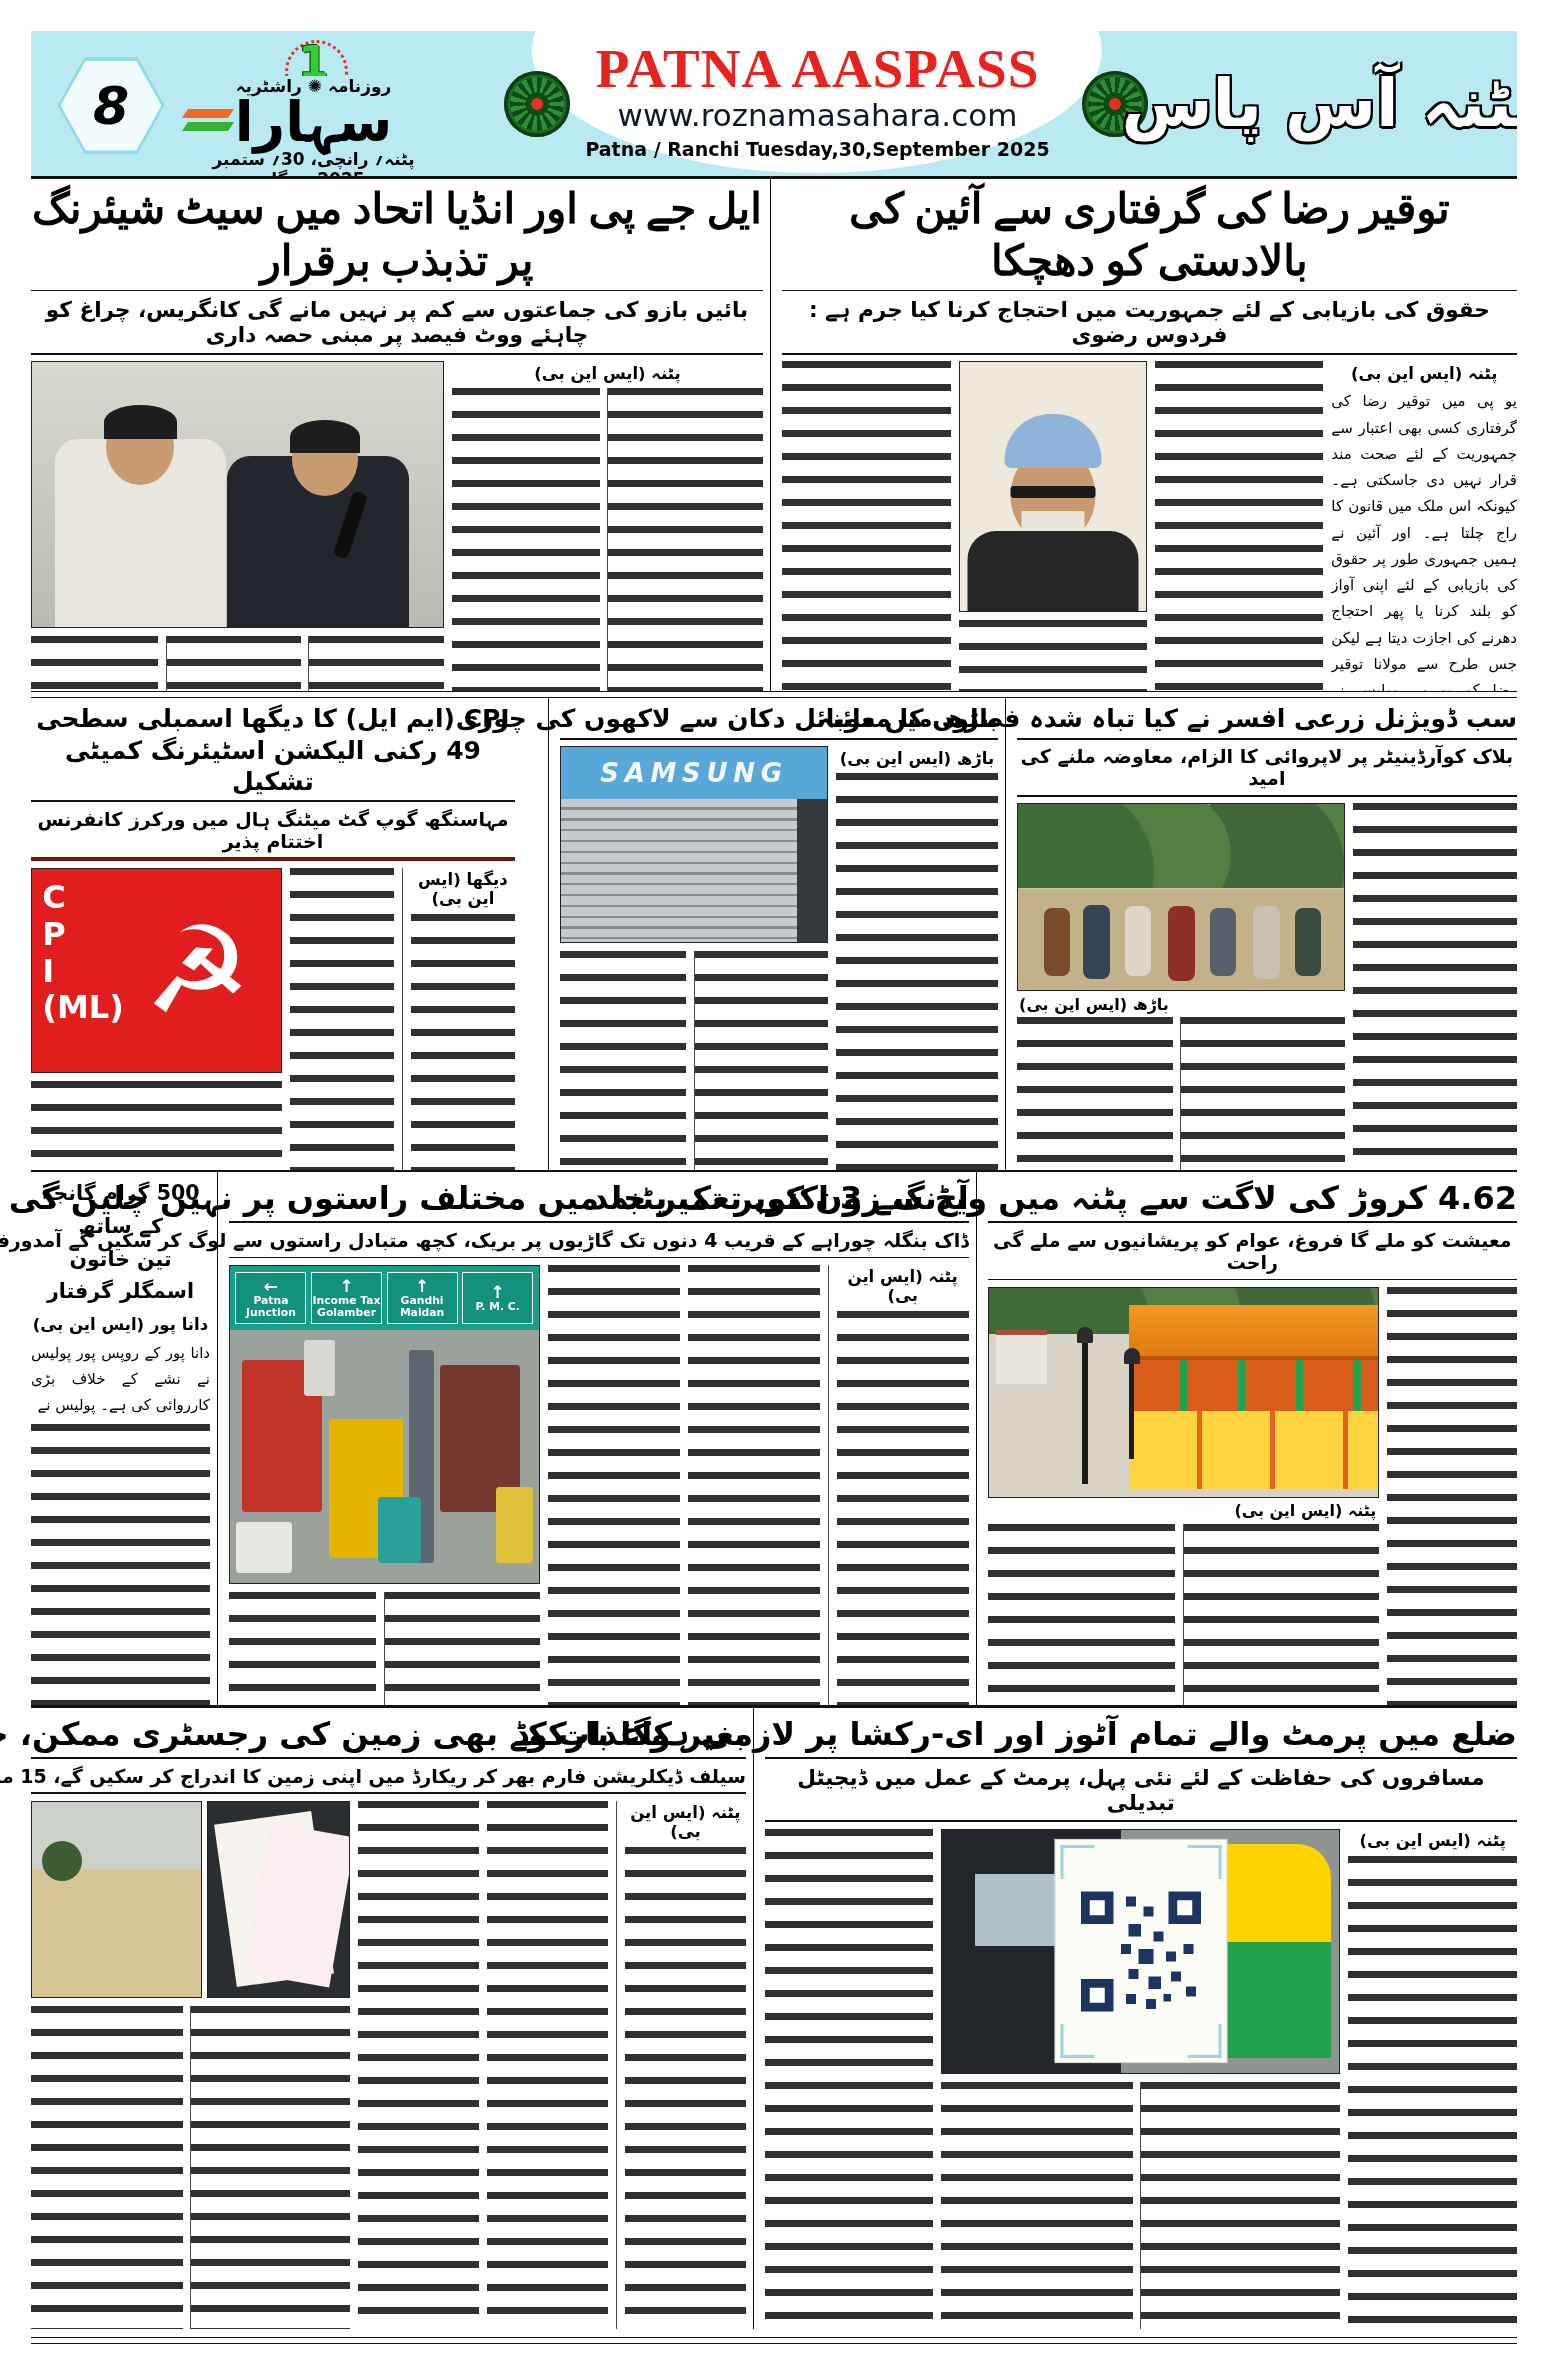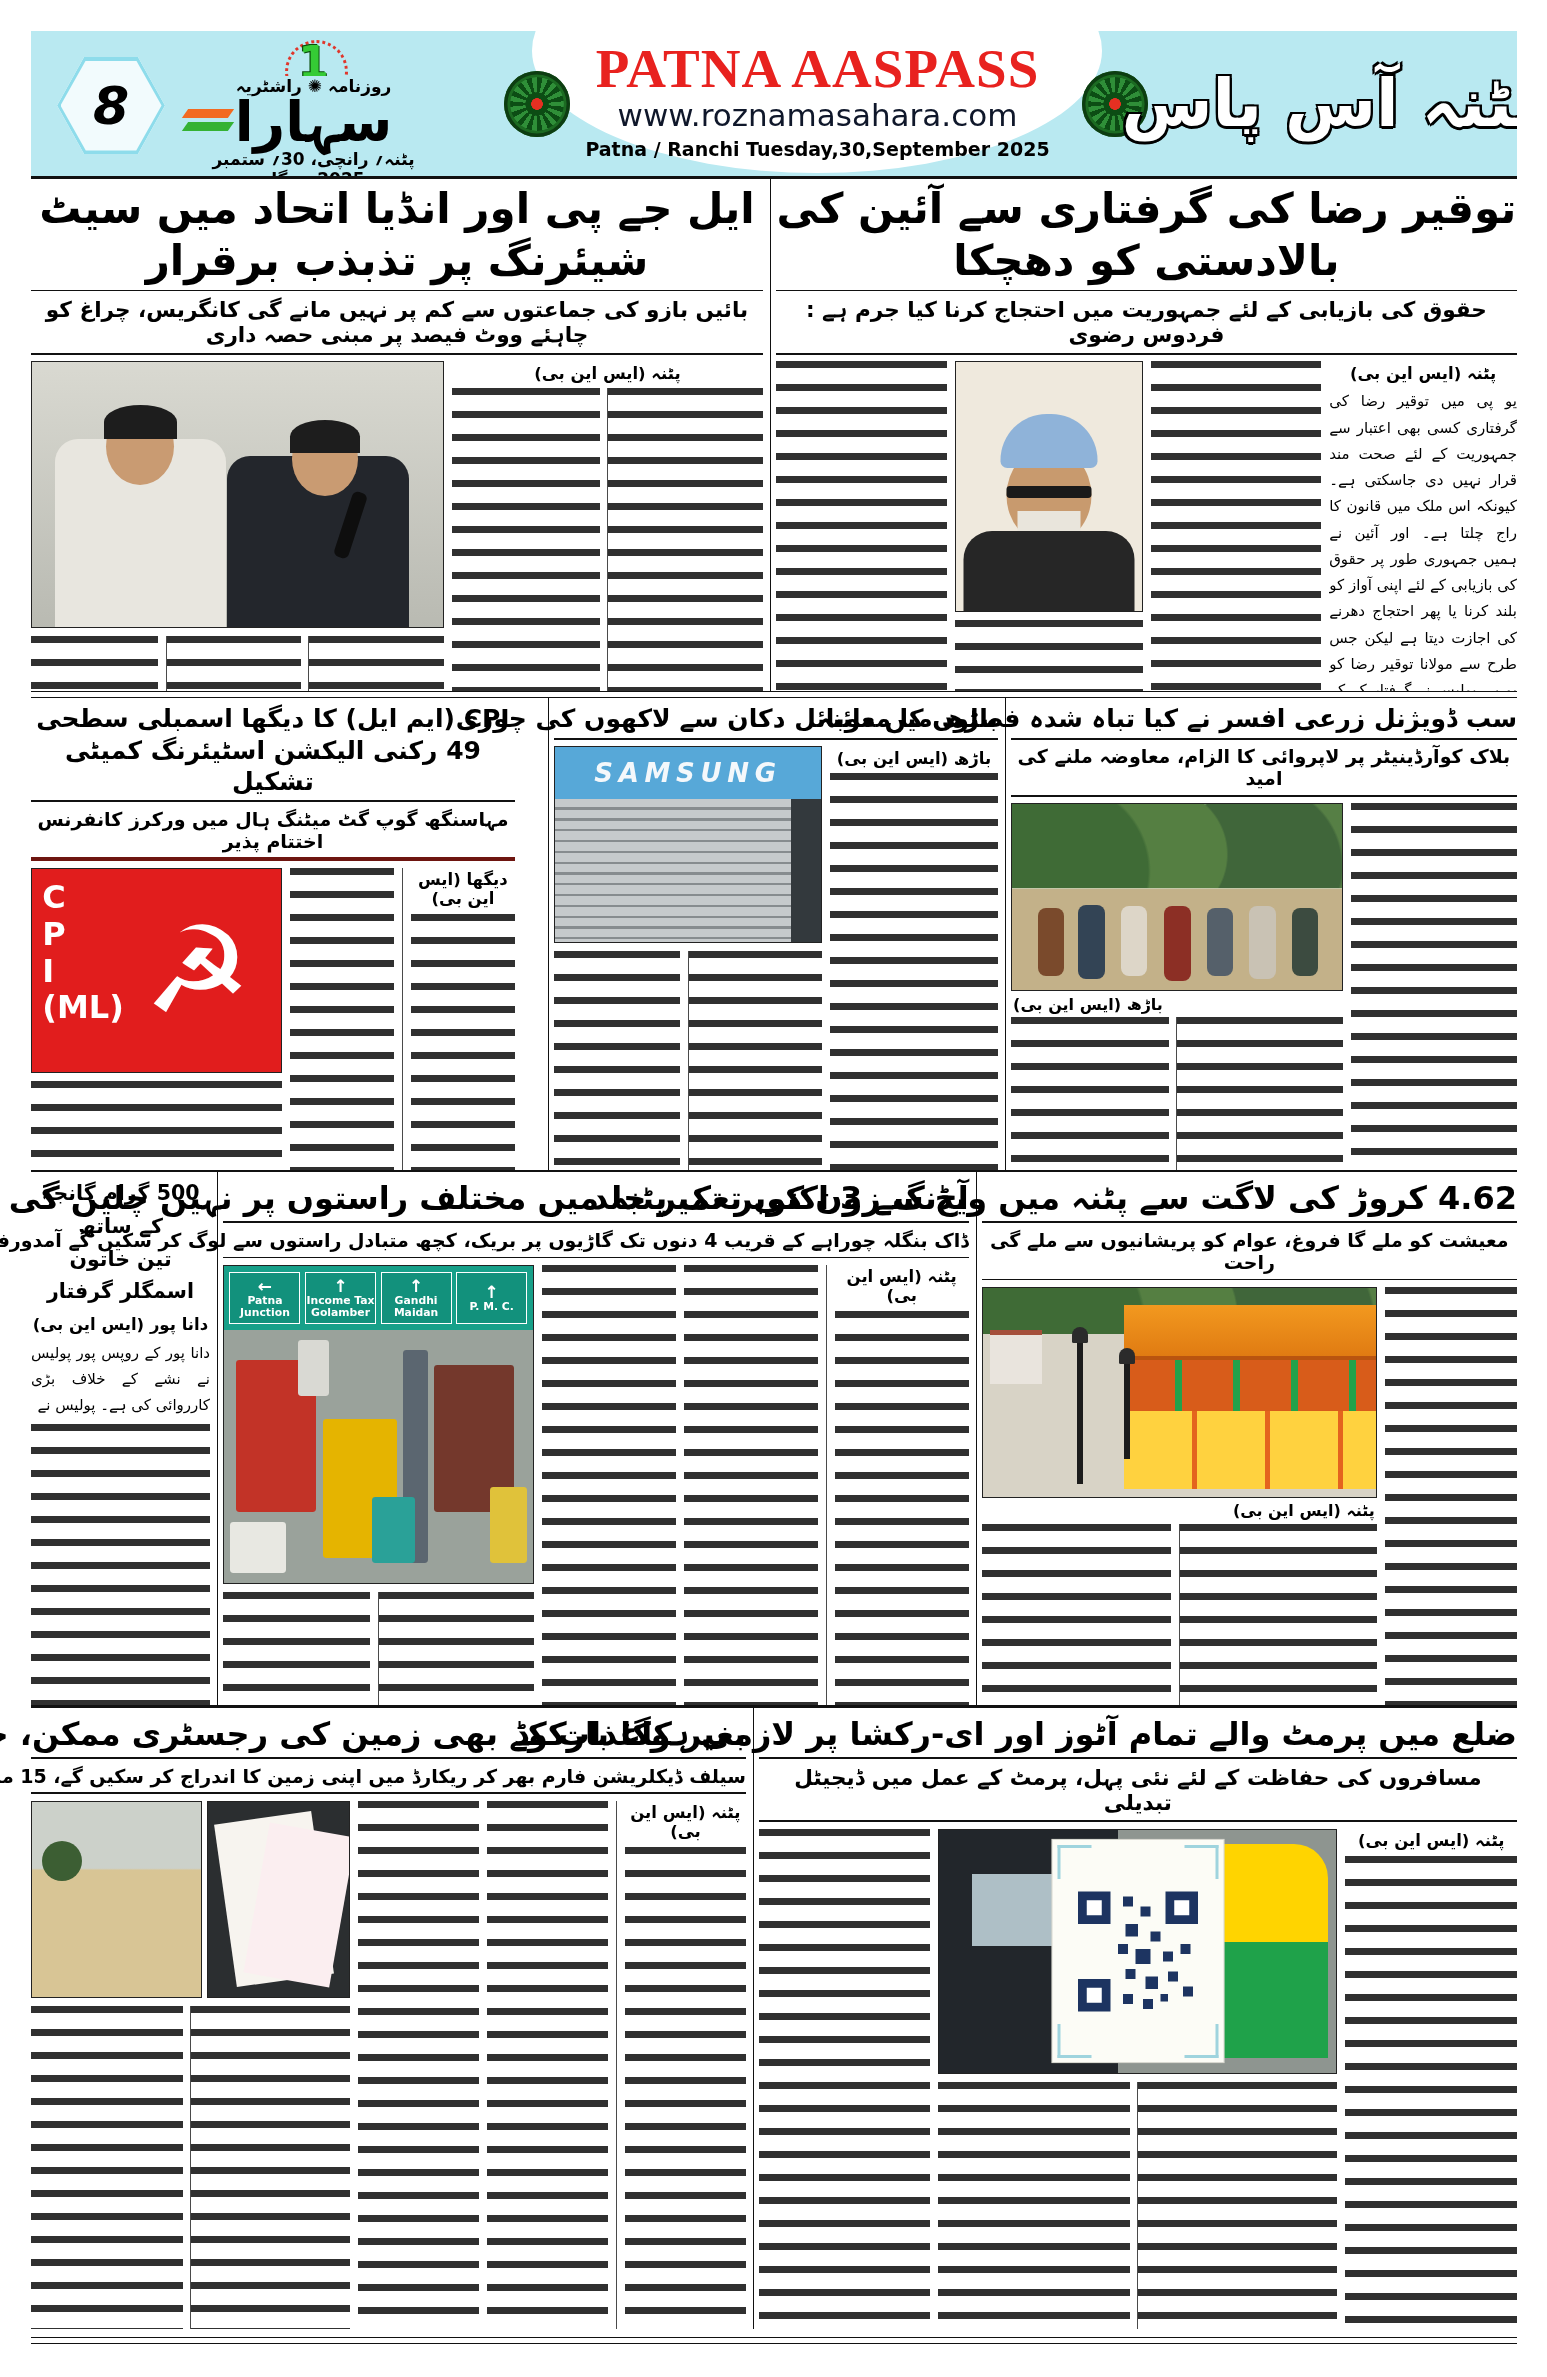--- a/index.html
+++ b/index.html
@@ -51,23 +51,23 @@
   .rosette::after { content:""; position:absolute; inset:5.7px; border-radius:50%;
              background:repeating-conic-gradient(#0c4d14 0 12deg, #2f8f38 12deg 24deg);
              -webkit-mask:radial-gradient(circle, transparent 0 30%, #000 31% 100%);
              mask:radial-gradient(circle, transparent 0 30%, #000 31% 100%); }
   .mast-ur { position:absolute; right:10.3px; top:17px; width:353px; height:111px;
              display:flex; align-items:center; justify-content:center;
              font-size:66px; font-weight:bold; color:#fff; direction:rtl; white-space:nowrap;
              text-shadow:-2.3px -2.3px 0 #000, 2.3px -2.3px 0 #000, -2.3px 2.3px 0 #000, 2.3px 2.3px 0 #000, 0 3.4px 0 #000; }
   
   .band { display:flex; }
-  .band > .art + .art { border-left:1.7px solid #111; margin-left:6.8px; padding-left:5px; }
+  .band > .art + .art { border-left:1.7px solid #111; margin-left:6.8px; padding-left:11px; }
   .hl { font-weight:bold; text-align:center; direction:rtl; line-height:1.25; padding:5.7px 0 3.4px; }
-  .hl1 { font-size:42px; height:111px; display:flex; align-items:center; justify-content:center; }
+  .hl1 { font-size:42px; height:111px; display:flex; align-items:center; justify-content:center;font-family:Liberation Serif, serif; }
   .hl2 { font-size:25px; }
   .hl3 { font-size:32px; }
   .nowrap { white-space:nowrap; }
   .sub { font-weight:bold; text-align:center; direction:rtl; font-size:21.6px; padding:5.7px 0; }
   .sub2 { font-size:19px; }
   .by { font-weight:bold; text-align:center; direction:rtl; font-size:16.5px; padding:2.3px 0 5.7px; }
   .lead { direction:rtl; text-align:justify; font-size:15px; line-height:1.75; }
   .s { background:linear-gradient(#303030 6.8px, transparent 6.8px); background-size:100% 23px; }
   .cg { display:flex; }
   .cg > * { flex:1; min-width:0; }

